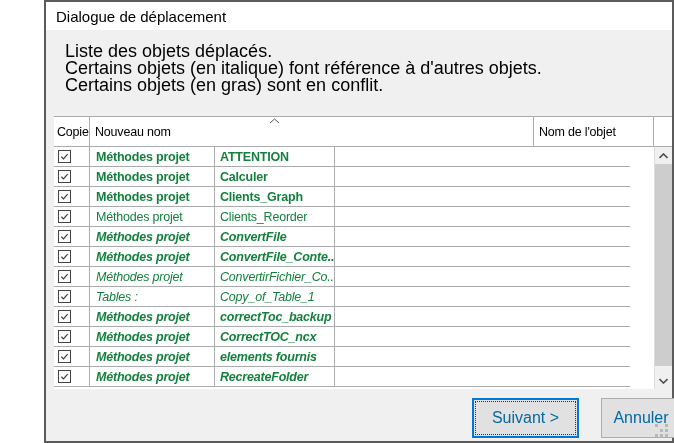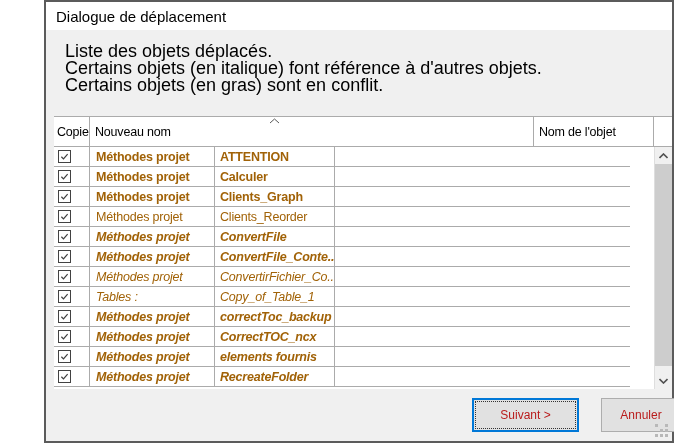--- a/index.html
+++ b/index.html
@@ -42,21 +42,21 @@
   .hc3{width:120px;padding-left:5px;}
   .hc4{flex:1;padding-left:5px;}
   .hcorner{width:18px;border-right:none;}
   .sort-chevron{
     position:absolute;top:1px;left:215px;width:11px;height:6px;
   }
   .tbody{position:relative;}
   .row{
     display:flex;height:20px;box-sizing:border-box;
     border-bottom:1px solid #ababab;
-    font-size:12.5px;letter-spacing:-0.2px;color:#a16207;
+    font-size:12.5px;letter-spacing:-0.2px;color:#15803d;
     width:576px;
   }
   .row.bold{font-weight:bold;}
   .row.italic{font-style:italic;}
   .row.bold-italic{font-weight:bold;font-style:italic;}
   .c{box-sizing:border-box;display:flex;align-items:center;height:100%;
      border-right:1px solid #ababab;white-space:nowrap;overflow:hidden;}
   .c1{width:36px;padding-left:4px;}
   .c2{width:125px;padding-left:6px;}
   .c3{width:120px;padding-left:5px;}
@@ -83,22 +83,22 @@
   .sb-btn svg{width:9px;height:6px;}
   .sb-btn svg polyline{fill:none;stroke:#505050;stroke-width:1.6;}
   .sb-thumb{
     position:absolute;left:0;right:0;top:17px;height:202px;background:#cdcdcd;
   }
   
   .footer{
     position:absolute;top:387px;left:0;right:0;bottom:0;background:#f0f0f0;
   }
   .btn{
-    position:absolute;top:9px;height:34px;box-sizing:border-box;
-    font-family:"Liberation Sans", sans-serif;font-size:12px;color:#b91c1c;
+    position:absolute;top:9px;height:40px;box-sizing:border-box;
+    font-family:"Liberation Sans", sans-serif;font-size:16px;color:#0369a1;
     background:#e1e1e1;display:flex;align-items:center;justify-content:center;
     cursor:default;
   }
   .btn-next{
     left:426px;width:107px;border:2px solid #0078d7;position:absolute;
   }
   .btn-next::after{
     content:"";position:absolute;inset:1px;border:1px dotted #333;
     pointer-events:none;
   }

